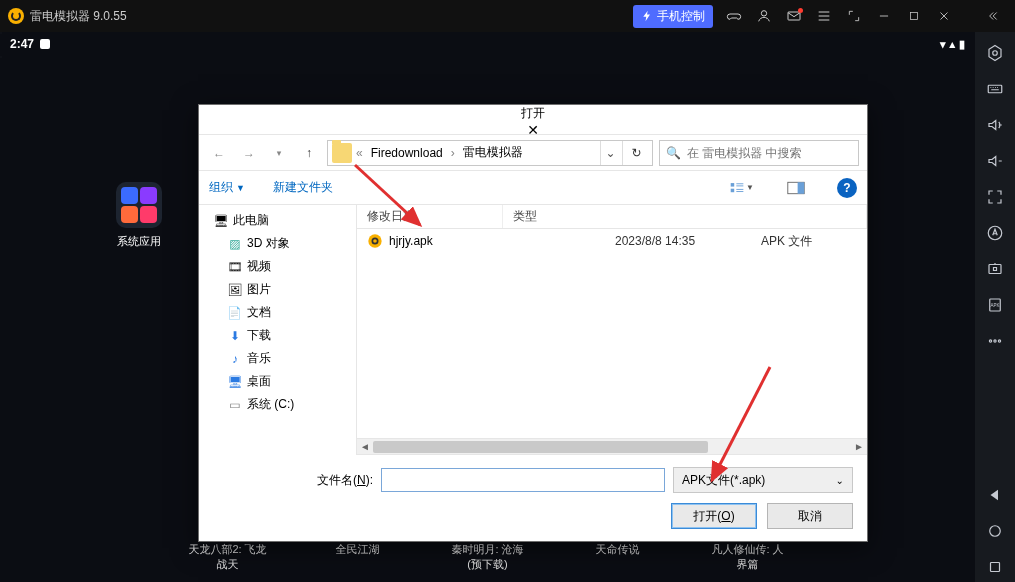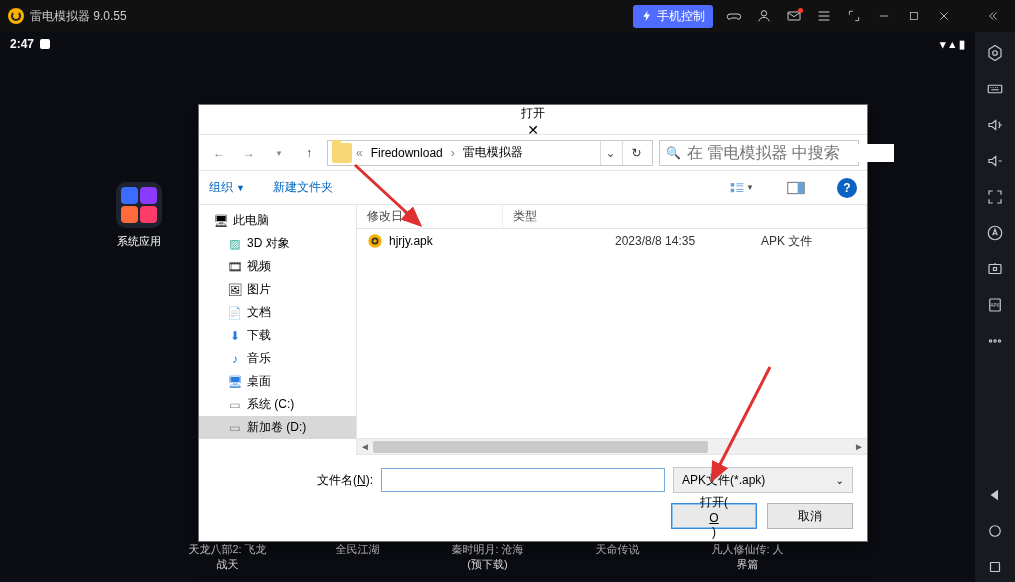--- a/index.html
+++ b/index.html
@@ -60,21 +60,21 @@
   .navrow .navbtn.enabled { color: #333; }
   .pathbox { flex: 1; height: 26px; border: 1px solid #c8c8c8; display: flex; align-items: center; padding: 0 2px; gap: 2px; background: #fff; position: relative; }
   .pathbox .folder-ic { width: 20px; height: 20px; background: #f7d774; border-radius: 2px; margin: 0 2px; position: relative; }
   .pathbox .folder-ic::before { content: ""; position: absolute; left: 0; top: -3px; width: 9px; height: 4px; background: #f7d774; border-radius: 1px 1px 0 0; }
   .pathbox .crumb { padding: 0 6px; height: 100%; display: flex; align-items: center; cursor: pointer; }
   .pathbox .sep { color: #888; }
   .pathbox .spacer { flex: 1; }
   .pathbox .drop { width: 20px; text-align: center; color: #555; border-left: 1px solid #ddd; height: 100%; display: flex; align-items: center; justify-content: center; cursor: pointer; }
   .pathbox .refresh { width: 28px; text-align: center; color: #333; border-left: 1px solid #ddd; height: 100%; display: flex; align-items: center; justify-content: center; cursor: pointer; }
   .searchbox { width: 200px; height: 26px; border: 1px solid #c8c8c8; display: flex; align-items: center; background: #fff; padding: 0 6px; gap: 6px; }
-  .searchbox input { border: none; outline: none; flex: 1; font-size: 16px; }
+  .searchbox input { border: none; outline: none; flex: 1; font-size: 12px; }
   .searchbox .mag { color: #666; }
 
   .cmdrow { height: 34px; display: flex; align-items: center; padding: 0 10px; gap: 28px; border-bottom: 1px solid #e6e6e6; }
   .cmdrow .lnk { color: #0067c0; cursor: pointer; display: flex; align-items: center; gap: 3px; }
   .cmdrow .spacer { flex: 1; }
   .cmdrow .iconbtn { width: 26px; height: 22px; display: flex; align-items: center; justify-content: center; cursor: pointer; color: #444; border: 1px solid transparent; }
   .cmdrow .help { width: 20px; height: 20px; border-radius: 50%; background: #0a63c1; color: #fff; font-weight: bold; display: flex; align-items: center; justify-content: center; cursor: pointer; font-size: 12px; }
 
   .body { flex: 1; display: flex; min-height: 0; }
   .tree { width: 158px; border-right: 1px solid #e6e6e6; overflow: auto; padding: 4px 0; background: #fff; }
@@ -114,21 +114,21 @@
   .hscroll .thumb{ position:absolute; left:0; top:2px; height:12px; width:70%; background:#c9c9c9; border-radius:2px;}
 
   .footer { padding: 12px 14px; display: flex; flex-direction: column; gap: 10px; }
   .row1 { display: flex; align-items: center; gap: 8px; }
   .row1 .lbl { width: 160px; text-align: right; }
   .row1 .lbl u{text-decoration:underline;}
   .fname { flex: 1; height: 24px; border: 1px solid #7aa7d9; padding: 0 6px; outline: none; }
   .ftype { width: 180px; height: 26px; border: 1px solid #c8c8c8; background: #efefef; display: flex; align-items: center; padding: 0 8px; cursor: pointer; }
   .ftype .sp{flex:1;}
   .row2 { display: flex; justify-content: flex-end; gap: 10px; }
-  .btn { width: 86px; height: 26px; background: #e9e9e9; border: 1px solid #b5b5b5; cursor: pointer; display: flex; align-items: center; justify-content: center; flex-direction: column; }
+  .btn { width: 86px; height: 26px; background: #e9e9e9; border: 1px solid #b5b5b5; cursor: pointer; display: flex; align-items: center; justify-content: center; }
   .btn.primary { border: 1px solid #3b8bd8; box-shadow: inset 0 0 0 1px #8ec2f0; }
   .btn u{text-decoration:underline;}
 
   
   .arrow { position: absolute; pointer-events: none; }
   .arrow svg { overflow: visible; }
 
   
   .emu::before, .emu::after{ content:""; position:absolute; border:1px solid rgba(255,255,255,.02); transform: rotate(0deg); }
 </style>
@@ -395,24 +395,20 @@
             <span>音乐</span>
           </div>
         <div class="node" style="padding-left:28px;">
             <span class="tic desk"></span>
             <span>桌面</span>
           </div>
         <div class="node" style="padding-left:28px;">
             <span class="tic drive"></span>
             <span>系统 (C:)</span>
           </div>
-        <div class="node sel" style="padding-left:28px;">
-            <span class="tic drive"></span>
-            <span>新加卷 (D:)</span>
-          </div>
       </div>
 
       <div class="files">
         <div class="fhdr">
           <div class="col date">
               <span>修改日期</span>
             </div>
           <div class="col type">
               <span>类型</span>
             </div>

